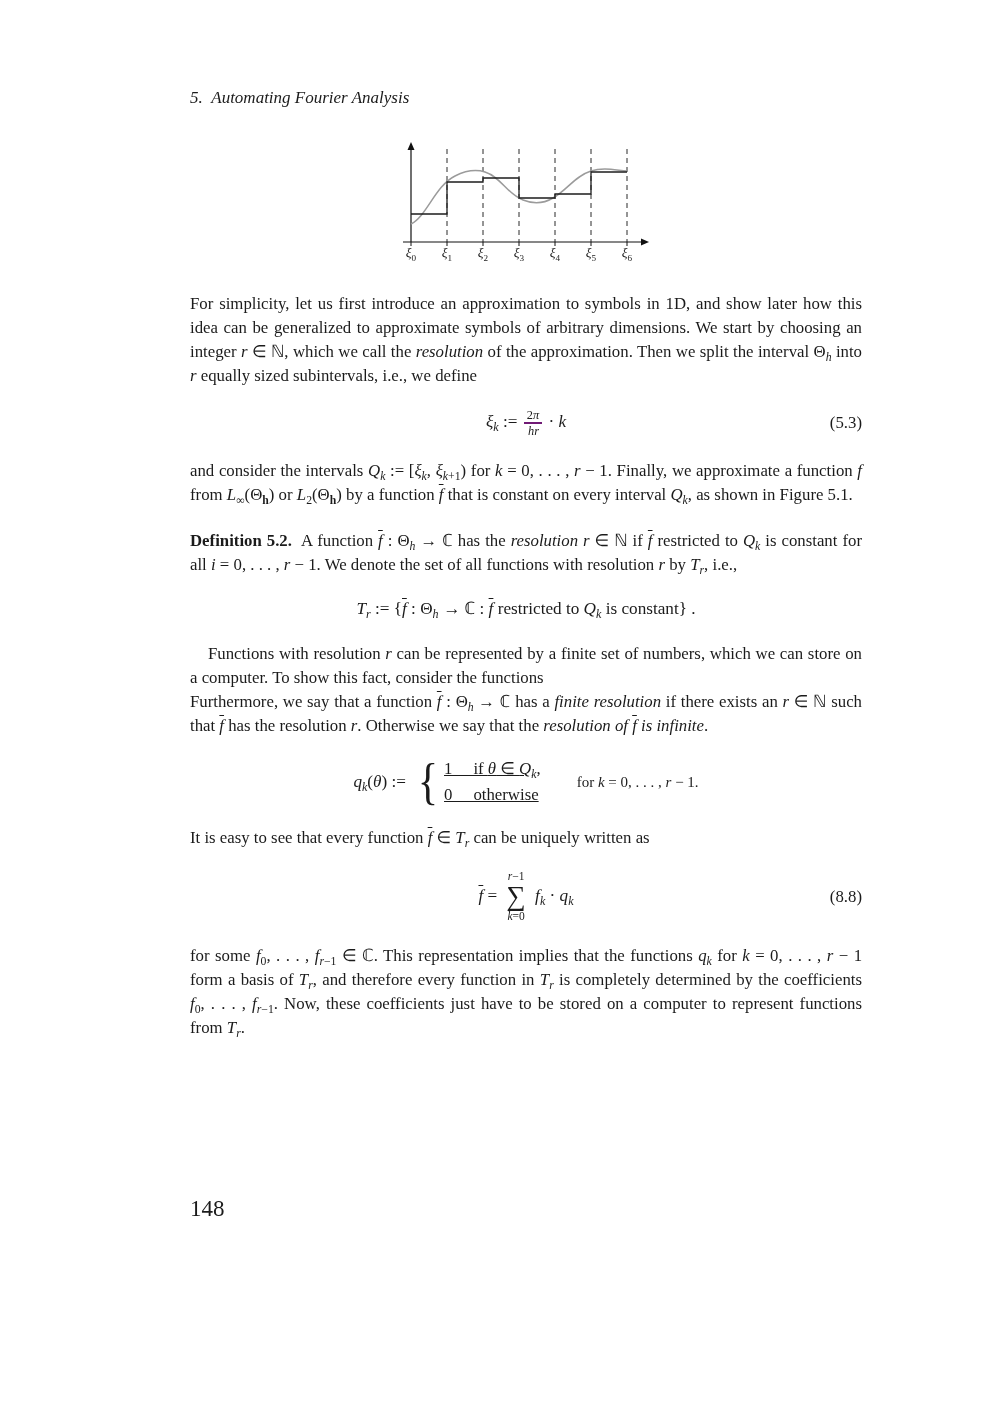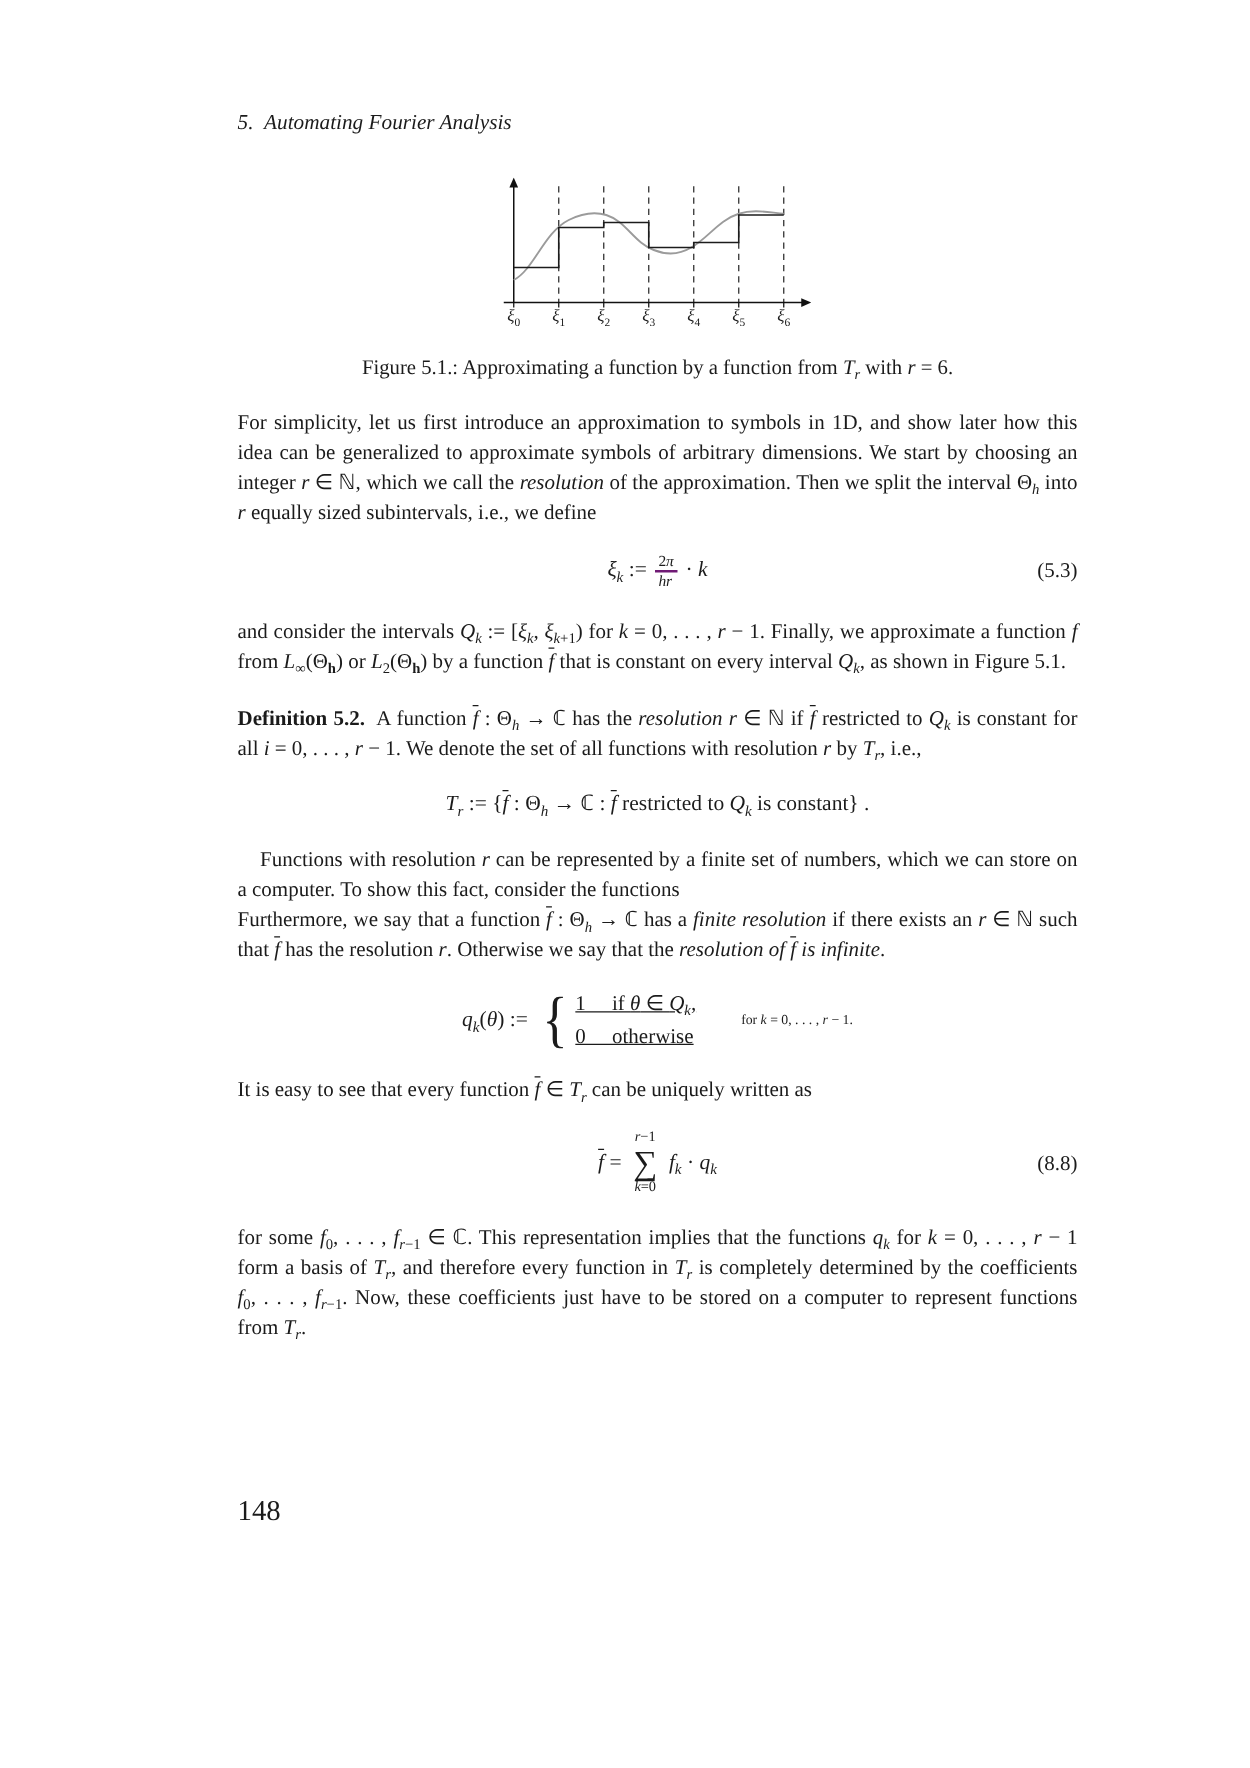--- a/index.html
+++ b/index.html
@@ -71,21 +71,21 @@
   .eq-number {
     position: absolute;
     right: 0;
     top: 50%;
     transform: translateY(-50%);
     font-size: 16.8px;
   }
   .frac {
     display: inline-block;
     vertical-align: middle;
-    text-align: left;
+    text-align: right;
     font-size: 72%;
     line-height: 1.15;
     margin: 0 2px;
   }
   .frac .fnum { display: block; padding: 0 3px; }
   .frac .fden { display: block; border-top: 2px solid #701a75; padding: 0 3px; }
   .cases-wrap {
     display: inline-flex;
     align-items: center;
   }
@@ -99,21 +99,21 @@
   }
   .case-rows {
     display: inline-flex;
     flex-direction: column;
     align-items: flex-start;
     text-align: left;
     gap: 3px;
     font-size: 16.8px;
     text-decoration: underline;
   }
-  .case-for { margin-left: 36px; font-size: 11px; }
+  .case-for { margin-left: 36px; font-size: 15px; }
   .bigsum {
     display: inline-flex;
     flex-direction: column;
     align-items: center;
     vertical-align: middle;
     line-height: 1;
     margin: 0 5px;
   }
   .bigsum .lim { font-size: 11.5px; line-height: 1.15; }
   .bigsum .sigma { font-size: 27px; line-height: 1; }
@@ -162,21 +162,20 @@
           <path d="M10,72 H46 V40 H82 V36 H118 V56 H154 V52 H190 V30 H226" fill="none" stroke="#1c1c1c" stroke-width="1.3"></path>
         </svg>
         <span class="tick-label" style="left:-1px;"><i>ξ</i><sub>0</sub></span>
         <span class="tick-label" style="left:35px;"><i>ξ</i><sub>1</sub></span>
         <span class="tick-label" style="left:71px;"><i>ξ</i><sub>2</sub></span>
         <span class="tick-label" style="left:107px;"><i>ξ</i><sub>3</sub></span>
         <span class="tick-label" style="left:143px;"><i>ξ</i><sub>4</sub></span>
         <span class="tick-label" style="left:179px;"><i>ξ</i><sub>5</sub></span>
         <span class="tick-label" style="left:215px;"><i>ξ</i><sub>6</sub></span>
       </div>
-      <figcaption class="caption">Figure 5.1.: Approximating a function by a function from <i>T</i><sub><i>r</i></sub> with <i>r</i> = 6.</figcaption>
     </figure>
 
 
     <p class="body-p">For simplicity, let us first introduce an approximation to symbols in 1D, and show later how this idea can be generalized to approximate symbols of arbitrary dimensions. We start by choosing an integer <i>r</i> ∈ ℕ, which we call the <i>resolution</i> of the approximation. Then we split the interval Θ<sub><i>h</i></sub> into <i>r</i> equally sized subintervals, i.e., we define</p>
 
     <div class="equation">
       <span class="eq-body"><i>ξ</i><sub><i>k</i></sub> := <span class="frac"><span class="fnum">2<i>π</i></span><span class="fden"><i>hr</i></span></span> · <i>k</i></span>
       <span class="eq-number">(5.3)</span>
     </div>
 

